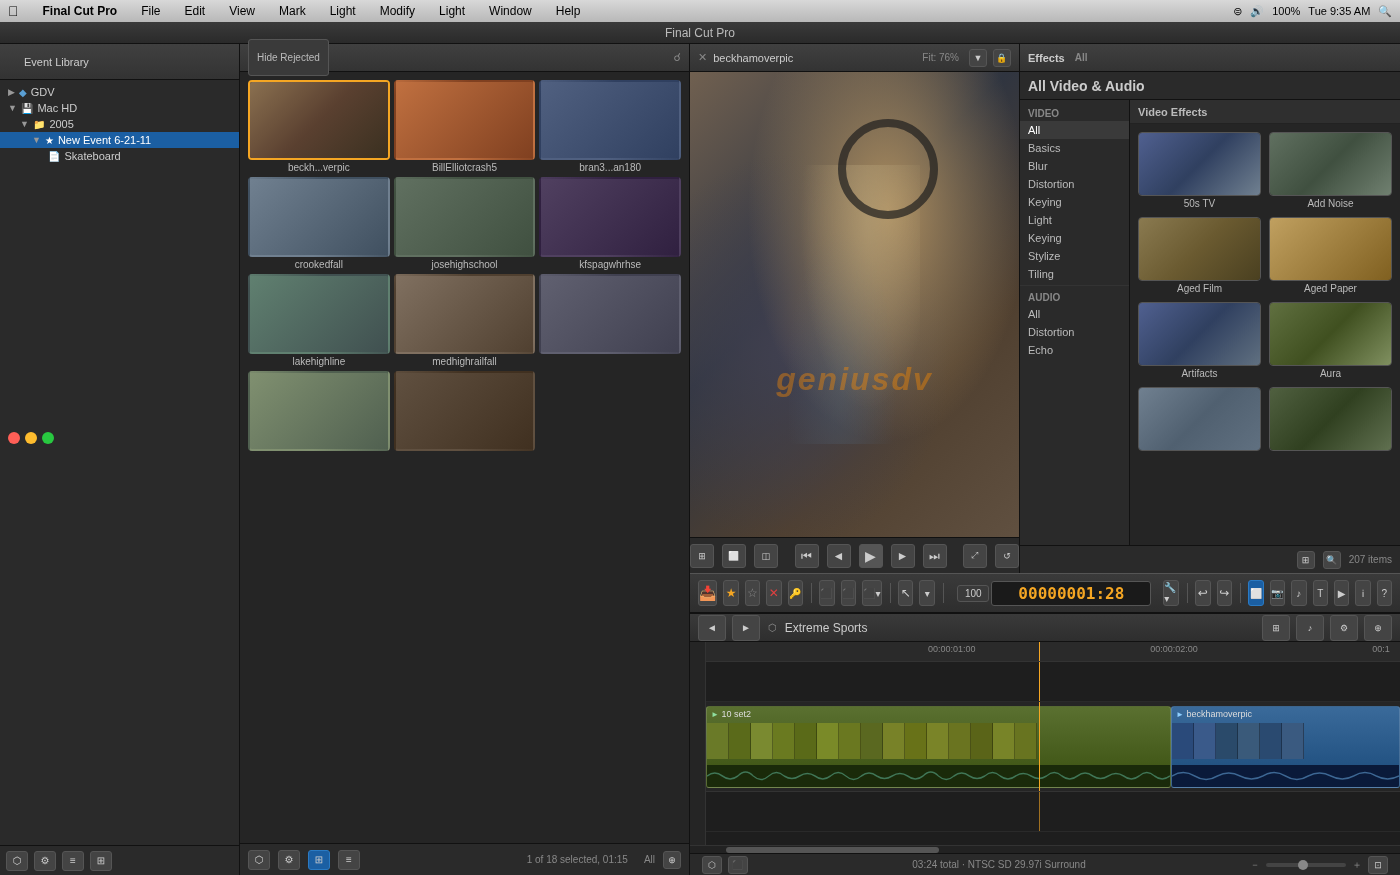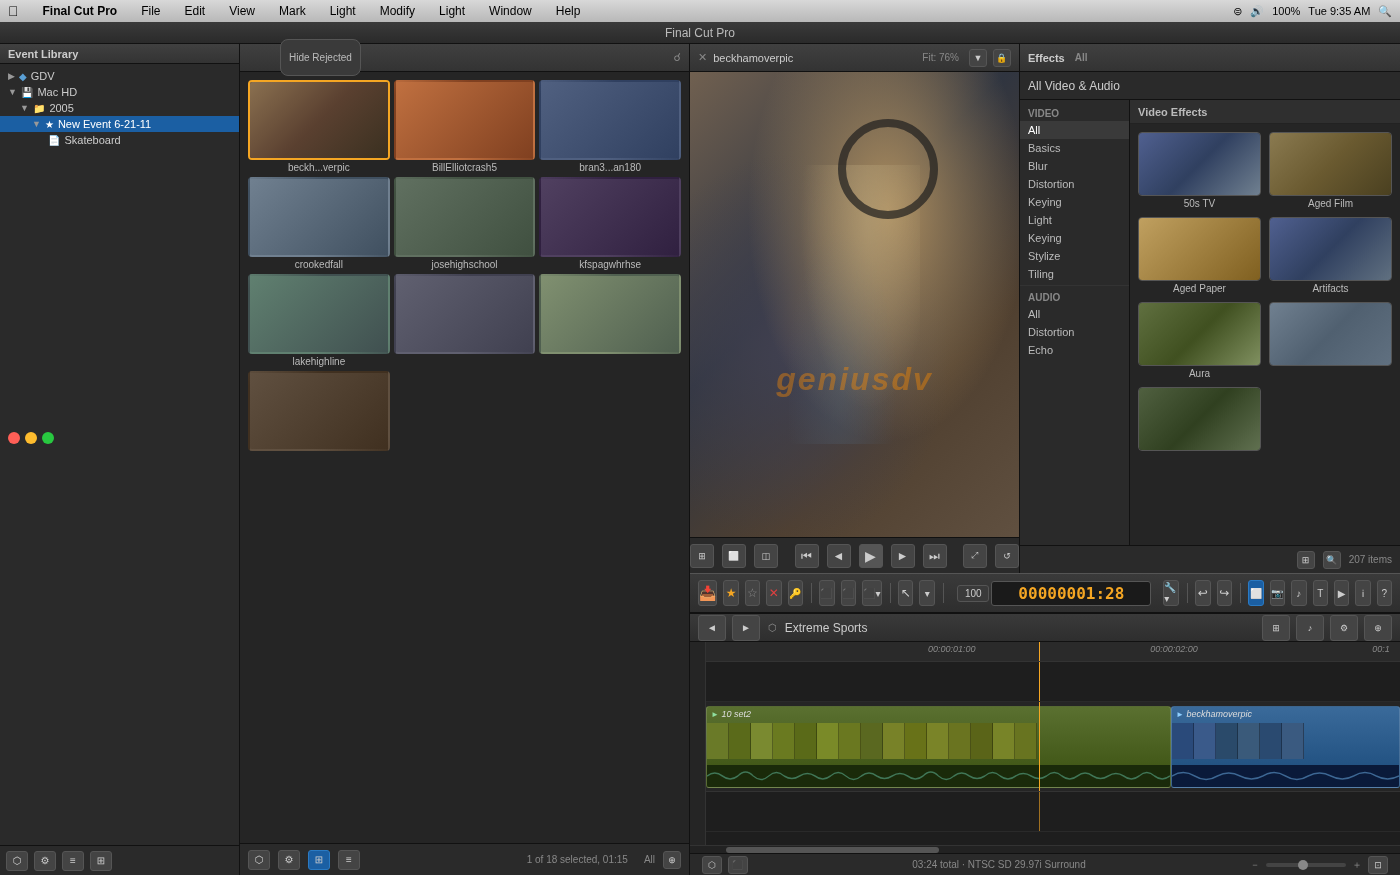--- a/index.html
+++ b/index.html
@@ -32,23 +32,23 @@
     .main-layout {
       display: flex; width: 100%; height: calc(875px - 22px - 22px);
     }
 
     
     .event-library {
       width: 240px; min-width: 240px; background: #2a2a2a;
       border-right: 1px solid #111; display: flex; flex-direction: column;
     }
     .panel-header {
-      height: 20px; background: linear-gradient(180deg, #404040, #333);
-      display: flex; align-items: center; padding: 0 8px; color: #ccc;
-      font-size: 11px; font-weight: 700; border-bottom: 1px solid #111;
+      height: 36px; background: linear-gradient(180deg, #404040, #333);
+      display: flex; align-items: center; padding: 0 24px; color: #ccc;
+      font-size: 11px; font-weight: 400; border-bottom: 1px solid #111;
     }
     .library-tree { flex: 1; overflow-y: auto; padding: 4px 0; }
     .tree-item { display: flex; align-items: center; padding: 2px 8px; gap: 4px; cursor: pointer; color: #ccc; font-size: 11px; }
     .tree-item.selected { background: #1b5fa3; color: #fff; }
     .tree-arrow { color: #999; font-size: 9px; }
     .event-library-footer {
       height: 30px; background: #2a2a2a; border-top: 1px solid #111;
       display: flex; align-items: center; padding: 0 6px; gap: 6px;
     }
 
@@ -148,21 +148,21 @@
     .timeline-section {
       height: 240px; background: #1e1e1e; display: flex; flex-direction: column;
       border-top: 1px solid #111;
     }
     .timeline-header {
       height: 28px; background: linear-gradient(180deg, #3a3a3a, #2e2e2e);
       display: flex; align-items: center; padding: 0 8px; gap: 6px;
       border-bottom: 1px solid #111;
     }
     .timeline-body { flex: 1; display: flex; overflow: hidden; }
-    .timeline-main { flex: 1; position: relative; overflow: hidden; font-style: italic; }
+    .timeline-main { flex: 1; position: relative; overflow: hidden; }
     .timeline-ruler {
       height: 20px; background: #2a2a2a; border-bottom: 1px solid #333;
       position: relative; display: flex; align-items: center;
     }
     .ruler-mark { position: absolute; font-size: 9px; color: #888; top: 2px; }
     .playhead { position: absolute; top: 0; bottom: 0; width: 1px; background: #f5a623; z-index: 10; }
     .timeline-track {
       height: 80px; position: relative; border-bottom: 1px solid #333;
     }
 
@@ -185,21 +185,21 @@
     .eff-addnoise { background: linear-gradient(135deg, #607060 0%, #405040 50%, #708070 100%); }
     .eff-agedfilm { background: linear-gradient(135deg, #8a7a50 0%, #6a5a30 50%, #4a4020 100%); }
     .eff-agedpaper { background: linear-gradient(135deg, #c0a060 0%, #a08040 50%, #806020 100%); }
     .eff-artifacts { background: linear-gradient(135deg, #506090 0%, #304060 50%, #607080 100%); }
     .eff-aura { background: linear-gradient(135deg, #607040 0%, #405020 50%, #809060 100%); }
     .eff-more1 { background: linear-gradient(135deg, #708090 0%, #506070 50%, #607080 100%); }
     .eff-more2 { background: linear-gradient(135deg, #506040 0%, #304020 50%, #607050 100%); }
 
     .section-divider { height: 1px; background: #333; margin: 2px 0; }
 
-    .btn-small { padding: 12px 8px; background: #3a3a3a; border: 1px solid #555; border-radius: 8px; color: #bbb; font-size: 10px; cursor: pointer; margin-left: 32px; }
+    .btn-small { padding: 12px 8px; background: #3a3a3a; border: 1px solid #555; border-radius: 3px; color: #bbb; font-size: 10px; cursor: pointer; }
 
     .viewer-bg {
       width: 100%; height: 100%;
       background:
         radial-gradient(ellipse at 60% 30%, #b09060 0%, transparent 50%),
         radial-gradient(ellipse at 30% 60%, #404050 0%, transparent 50%),
         linear-gradient(135deg, #706050 0%, #303540 40%, #504030 70%, #605040 100%);
     }
 
     .scrollbar-x {
@@ -344,20 +344,26 @@
         <div class="clip-thumb-label">kfspagwhrhse</div>
       </div>
 
       <div class="clip-thumb">
         <div class="clip-thumb-img thumb-sk5">
           <div style="width:100%;height:100%;background:linear-gradient(135deg,#608070,#405050)"></div>
         </div>
         <div class="clip-thumb-label">lakehighline</div>
       </div>
 
+      <div class="clip-thumb">
+        <div class="clip-thumb-img thumb-sk6">
+          <div style="width:100%;height:100%;background:linear-gradient(135deg,#807060,#504030)"></div>
+        </div>
+        <div class="clip-thumb-label">medhighrailfall</div>
+      </div>
 
       <div class="clip-thumb">
         <div class="clip-thumb-img thumb-sk7">
           <div style="width:100%;height:100%;background:linear-gradient(135deg,#606070,#404050)"></div>
         </div>
         <div class="clip-thumb-label"></div>
       </div>
 
       <div class="clip-thumb">
         <div class="clip-thumb-img thumb-sk8">
@@ -427,21 +433,21 @@
           <div class="ctrl-btn" style="font-size:9px">↺</div>
         </div>
       </div>
 
       <div class="effects-panel">
         <div class="effects-header">
           <span>Effects</span>
           <span style="color:#888;margin-left:2px;font-size:10px">All</span>
         </div>
         <div style="height:28px;background:#2a2a2a;border-bottom:1px solid #111;display:flex;align-items:center;padding:0 8px;">
-          <span style="font-size:12px;color:#ccc;font-weight:400">All Video &amp; Audio</span>
+          <span style="font-size:14px;color:#ccc;font-weight:700">All Video &amp; Audio</span>
         </div>
         <div class="effects-body">
           <div class="effects-categories">
             <div class="cat-section-label">VIDEO</div>
             <div class="cat-item selected">All</div>
             <div class="cat-item">Basics</div>
             <div class="cat-item">Blur</div>
             <div class="cat-item">Distortion</div>
             <div class="cat-item">Keying</div>
             <div class="cat-item">Light</div>
@@ -460,20 +466,26 @@
             </div>
             <div class="effects-grid">
 
               <div class="effect-card">
                 <div class="effect-thumb eff-50stv">
                   <div style="width:100%;height:100%;background:linear-gradient(135deg,#506090,#304060,#708090)"></div>
                 </div>
                 <div class="effect-label">50s TV</div>
               </div>
 
+              <div class="effect-card">
+                <div class="effect-thumb eff-addnoise">
+                  <div style="width:100%;height:100%;background:linear-gradient(135deg,#607060,#405040,#708070)"></div>
+                </div>
+                <div class="effect-label">Add Noise</div>
+              </div>
 
               <div class="effect-card">
                 <div class="effect-thumb eff-agedfilm">
                   <div style="width:100%;height:100%;background:linear-gradient(135deg,#8a7a50,#6a5a30,#4a4020)"></div>
                 </div>
                 <div class="effect-label">Aged Film</div>
               </div>
 
               <div class="effect-card">
                 <div class="effect-thumb eff-agedpaper">

